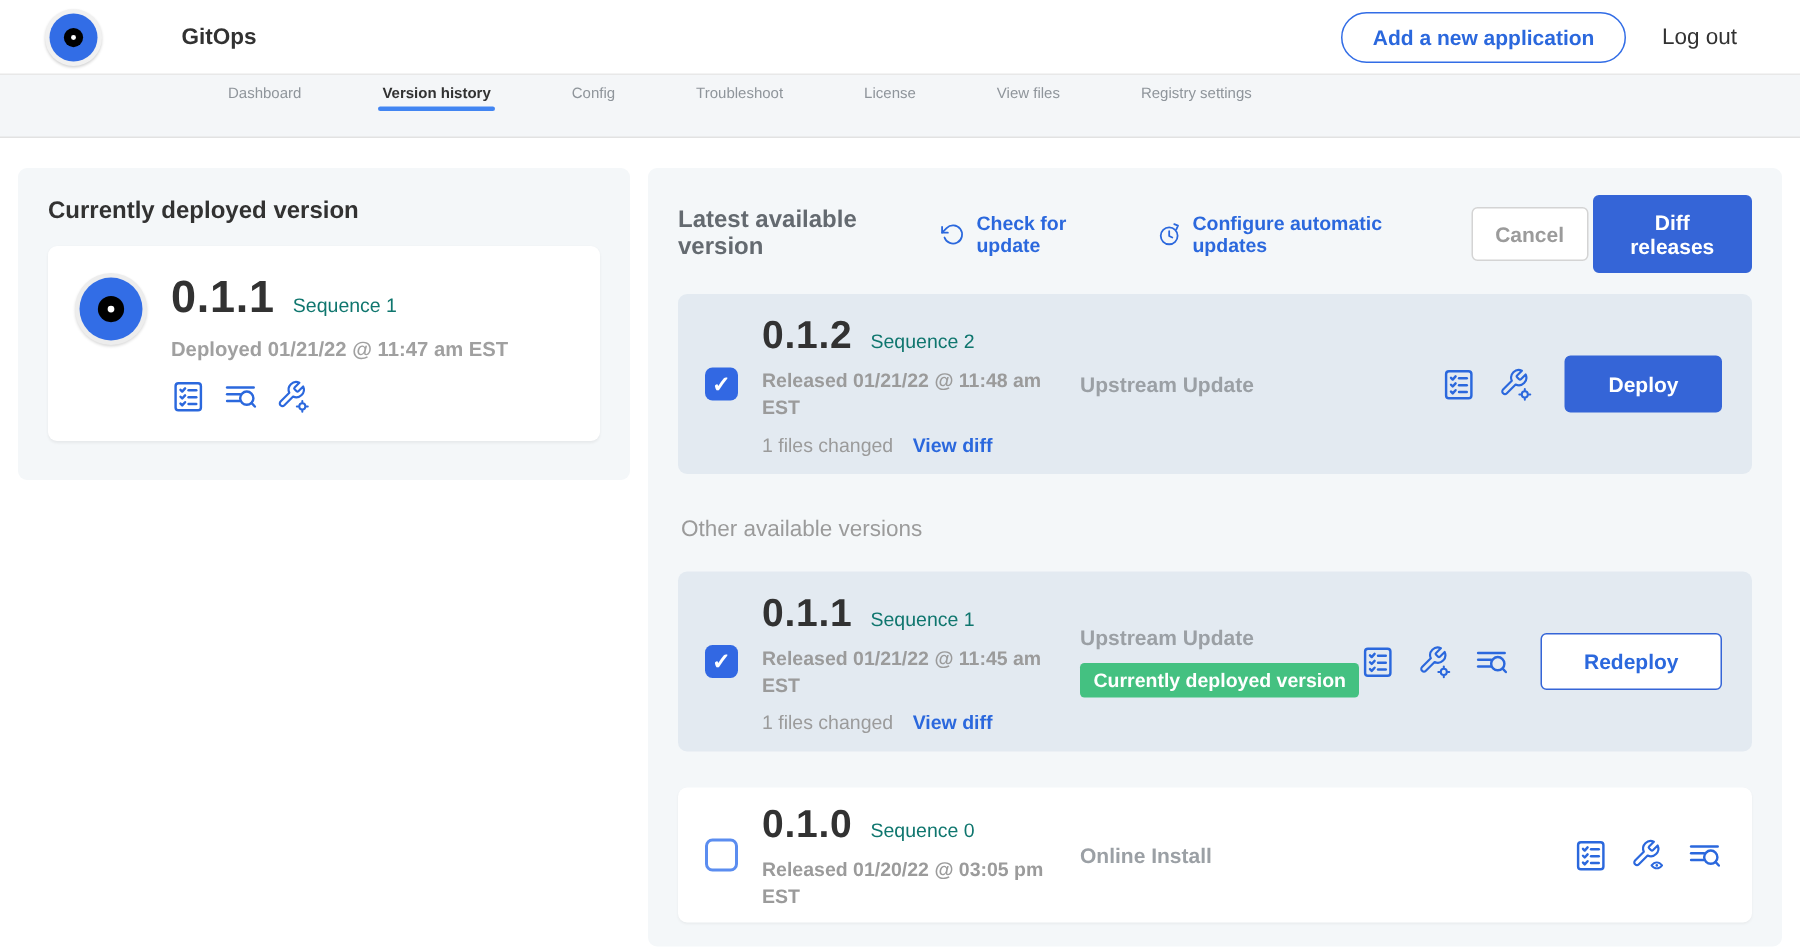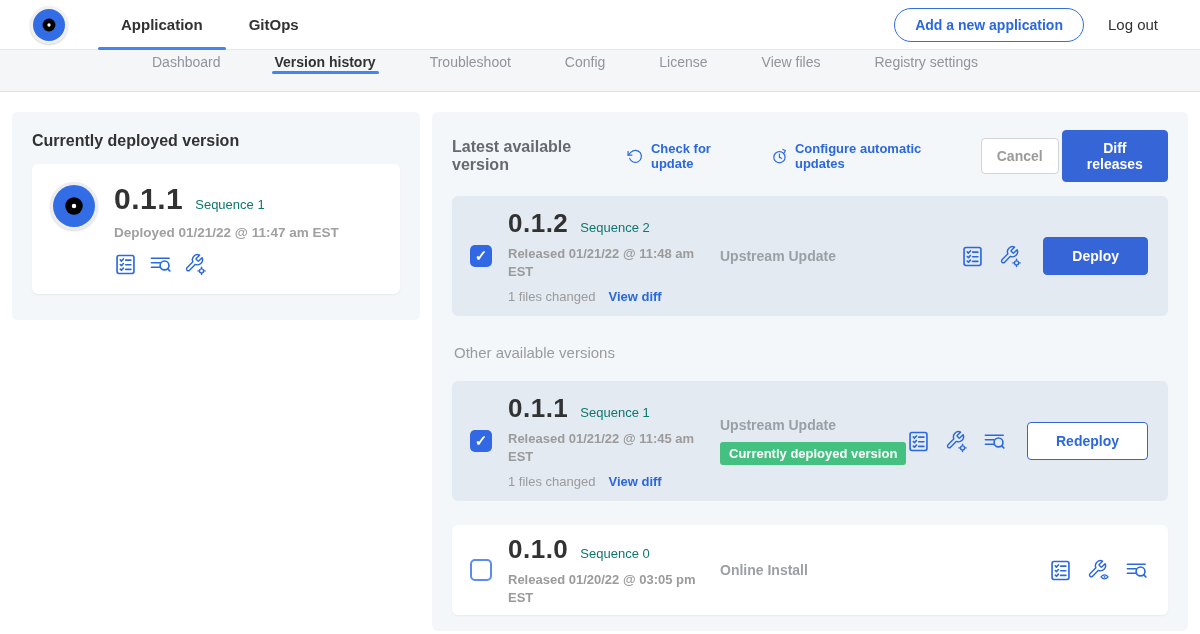--- a/index.html
+++ b/index.html
@@ -15,21 +15,21 @@
   .topnav-tabs { display:flex; margin-left:30px; height:50px; }
   .topnav-tab { padding:0 23px; display:flex; align-items:center; font-size:15px; font-weight:700; color:#323232; cursor:pointer; position:relative; height:50px; }
   .topnav-tab.active::after { content:""; position:absolute; left:0; right:0; bottom:0; height:3px; background:#4285f2; border-radius:2px; }
   .spacer { flex:1; }
   .btn-pill { height:34px; padding:0 20px; border:1px solid #326de6; border-radius:17px; background:#fff;
     color:#2b68dd; font-size:14px; font-weight:700; cursor:pointer; font-family:inherit; }
   .logout { margin:0 26px 0 24px; font-size:15px; color:#323232; cursor:pointer; }
 
   
   .subnav { height:42px; background:#f4f6f8; border-bottom:1px solid #e2e2e2; display:flex; padding-left:125px; }
-  .subnav-tab { padding:0 27px; display:flex; align-items:center; font-size:14px; color:#8f959b; cursor:pointer; position:relative; height:24px; }
+  .subnav-tab { padding:0 27px; display:flex; align-items:center; font-size:10px; color:#8f959b; cursor:pointer; position:relative; height:24px; }
   .subnav-tab.active { color:#323232; font-weight:700; }
   .subnav-tab.active::after { content:""; position:absolute; left:24px; right:24px; bottom:0; height:3px; background:#4285f2; border-radius:2px; }
 
   
   .main { display:flex; gap:12px; padding:20px 12px; align-items:flex-start; }
   .panel { background:#f4f7f9; border-radius:6px; }
   .left-panel { width:408px; padding:20px 20px 26px; }
   .panel-title { font-size:16px; font-weight:700; color:#323232; }
   .deployed-card { margin-top:14px; background:#fff; border-radius:6px; padding:18px; box-shadow:0 1px 2px rgba(0,0,0,.06); display:flex; gap:16px; }
   .card-logo { width:48px; height:48px; border-radius:50%; background:#ededed; box-shadow:0 1px 2px rgba(0,0,0,.15);
@@ -137,33 +137,32 @@
 
 <header class="topnav">
   <div class="logo-ring">
     <div class="logo-blue">
       <svg>
           <use href="#i-helm"></use>
         </svg>
     </div>
   </div>
   <nav class="topnav-tabs">
-    <div class="topnav-tab active">Application</div>
     <div class="topnav-tab">GitOps</div>
   </nav>
   <div class="spacer"></div>
   <button class="btn-pill">Add a new application</button>
   <div class="logout">Log out</div>
 </header>
 
 <nav class="subnav">
   <div class="subnav-tab">Dashboard</div>
   <div class="subnav-tab active">Version history</div>
+  <div class="subnav-tab">Config</div>
   <div class="subnav-tab">Troubleshoot</div>
-  <div class="subnav-tab">Config</div>
   <div class="subnav-tab">License</div>
   <div class="subnav-tab">View files</div>
   <div class="subnav-tab">Registry settings</div>
 </nav>
 
 <main class="main">
 
   <section class="panel left-panel">
     <h2 class="panel-title">Currently deployed version</h2>
     <div class="deployed-card">

